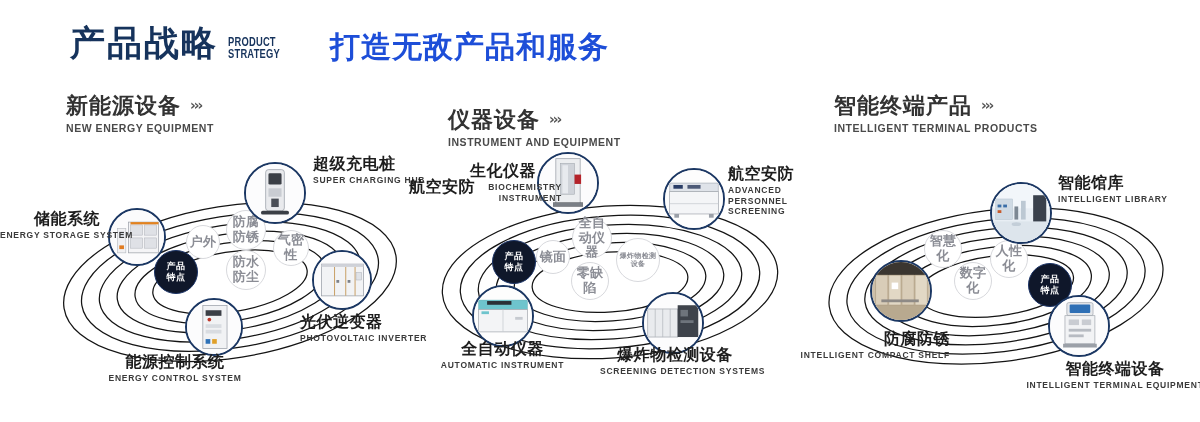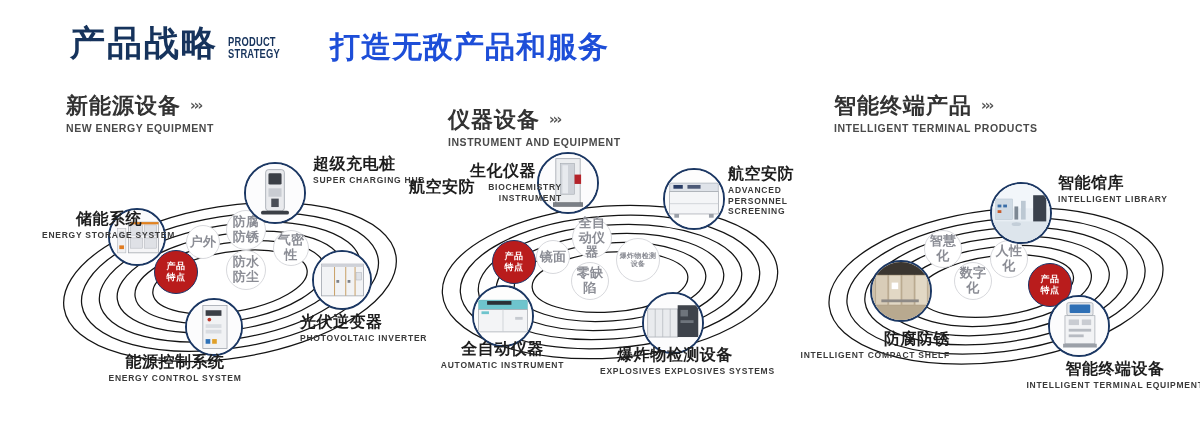--- a/index.html
+++ b/index.html
@@ -70,21 +70,21 @@
   .bub{
     position:absolute;border-radius:50%;display:flex;align-items:center;justify-content:center;
     text-align:center;box-sizing:border-box;
   }
   .bub.light{
     border:1px solid #d8d9dd;background:#ffffff;color:#8b8d95;
     font-size:13px;line-height:1.15;letter-spacing:.3px;font-weight:bold;
     font-family:"DejaVu Sans","Liberation Sans",sans-serif;
   }
   .bub.dark{
-    background:#b91c1c;color:#ffffff;font-size:9px;line-height:1.2;font-weight:bold;
+    background:#0f172a;color:#ffffff;font-size:9px;line-height:1.2;font-weight:bold;
     letter-spacing:.4px;border:1px solid #1b3366;
     font-family:"DejaVu Sans","Liberation Sans",sans-serif;
   }
 </style>
 </head>
 <body>
 
 <div class="root">
 
   <div class="header">
@@ -157,21 +157,21 @@
         <rect x="10" y="23" width="5" height="7" fill="#cfd2d8"></rect>
         <rect x="10" y="38" width="5" height="4" fill="#e07b20"></rect>
         <rect x="20" y="13" width="32" height="33" fill="#f4f4f6" stroke="#9fa3ab" stroke-width=".8"></rect>
         <rect x="22" y="16" width="13" height="11" fill="#dfe1e6" stroke="#a9adb5" stroke-width=".5"></rect>
         <rect x="37" y="16" width="13" height="11" fill="#dfe1e6" stroke="#a9adb5" stroke-width=".5"></rect>
         <rect x="22" y="30" width="13" height="11" fill="#dfe1e6" stroke="#a9adb5" stroke-width=".5"></rect>
         <rect x="37" y="30" width="13" height="11" fill="#dfe1e6" stroke="#a9adb5" stroke-width=".5"></rect>
         <rect x="22" y="13" width="30" height="2.4" fill="#e2821f"></rect>
       </svg>
     </div>
-    <div class="nlabel r" style="left:-30px;top:60px;width:100px;padding-left:42px;">
+    <div class="nlabel r" style="left:-30px;top:60px;width:100px;">
       <div class="cn">储能系统</div>
       <div class="en">ENERGY STORAGE SYSTEM</div>
     </div>
 
     <div class="node" style="left:214px;top:12px;width:62px;height:62px;">
       <svg class="art" viewBox="0 0 62 62">
         <rect x="0" y="0" width="62" height="62" fill="#fcfcfd"></rect>
         <rect x="21" y="6" width="20" height="44" rx="3" fill="#e9eaed" stroke="#9ba0a8" stroke-width=".8"></rect>
         <rect x="24" y="10" width="14" height="12" rx="1.5" fill="#3b3f46"></rect>
         <rect x="24" y="26" width="14" height="9" fill="#c9ccd2"></rect>
@@ -287,21 +287,21 @@
         <line x1="12" y1="16" x2="12" y2="46" stroke="#b5b9bf" stroke-width=".8"></line>
         <line x1="20" y1="16" x2="20" y2="46" stroke="#b5b9bf" stroke-width=".8"></line>
         <line x1="28" y1="16" x2="28" y2="46" stroke="#b5b9bf" stroke-width=".8"></line>
         <rect x="36" y="12" width="22" height="34" fill="#3e434b"></rect>
         <rect x="39" y="17" width="8" height="7" fill="#6e747c"></rect>
         <rect x="39" y="28" width="14" height="3" fill="#6e747c"></rect>
       </svg>
     </div>
     <div class="nlabel c" style="left:190px;top:196px;width:150px;">
       <div class="cn">爆炸物检测设备</div>
-      <div class="en">EXPLOSIVES EXPLOSIVES SYSTEMS</div>
+      <div class="en">SCREENING DETECTION SYSTEMS</div>
     </div>
 
     <div class="node" style="left:62px;top:135px;width:62px;height:62px;">
       <svg class="art" viewBox="0 0 62 62">
         <rect x="0" y="0" width="62" height="62" fill="#fdfdfd"></rect>
         <rect x="5" y="14" width="52" height="10" fill="#6ec4cd" stroke="#54a7b0" stroke-width=".5"></rect>
         <rect x="14" y="15" width="26" height="4" fill="#2b2f36"></rect>
         <rect x="5" y="24" width="52" height="24" fill="#f3f4f6" stroke="#9ba0a8" stroke-width=".7"></rect>
         <line x1="31" y1="24" x2="31" y2="48" stroke="#c6cad0" stroke-width=".8"></line>
         <rect x="8" y="26" width="8" height="3" fill="#6ec4cd"></rect>

